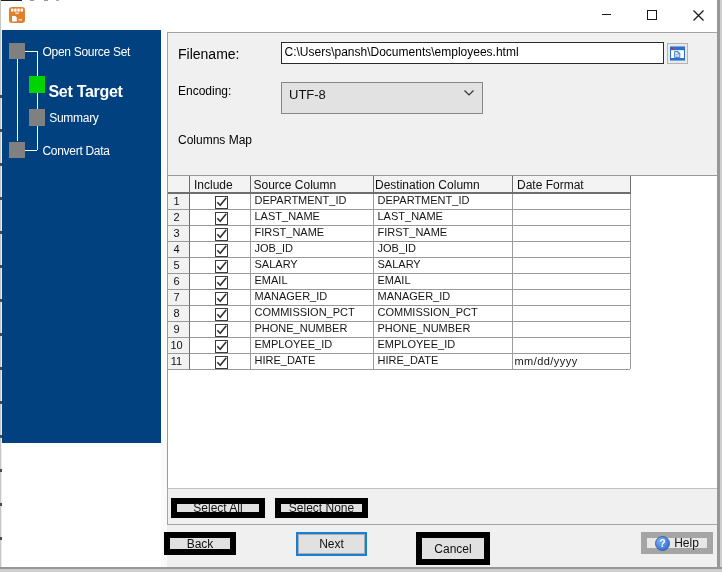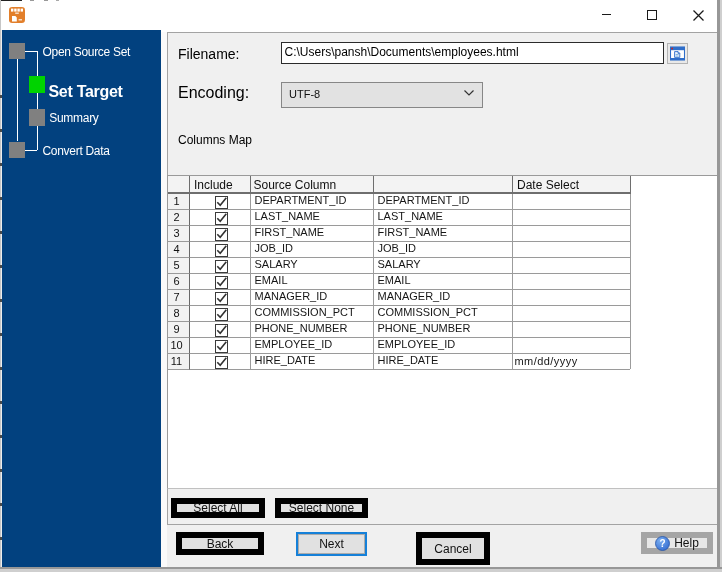--- a/index.html
+++ b/index.html
@@ -55,21 +55,21 @@
 <div class="a" style="left:0;top:435px;width:1.5px;height:3px;background:#4a4a4a"></div>
 <div class="a" style="left:0;top:469px;width:1.5px;height:3px;background:#4a4a4a"></div>
 <div class="a" style="left:0;top:503px;width:1.5px;height:3px;background:#4a4a4a"></div>
 <div class="a" style="left:0;top:537px;width:1.5px;height:3px;background:#4a4a4a"></div>
 
 <div class="a" style="left:161px;top:30px;width:556px;height:537px;background:#fafafa"></div>
 <div class="a" style="left:161px;top:30px;width:556px;height:2px;background:#fff"></div>
 <div class="a" style="left:167px;top:32px;width:550px;height:493px;background:#f0f0f0;border-left:1px solid #a3a3a3;border-top:1px solid #a3a3a3;border-bottom:1px solid #a3a3a3"></div>
 <div class="a" style="left:167px;top:525px;width:550px;height:42px;background:#f0f0f0"></div>
 
-<div class="a" style="left:2px;top:30px;width:159px;height:537px;background:#02417f">
+<div class="a" style="left:2px;top:30px;width:159px;height:413px;background:#02417f">
 
   <div class="a" style="left:14.5px;top:29px;width:1px;height:82px;background:#fff"></div>
   <div class="a" style="left:34.5px;top:20.5px;width:1px;height:99px;background:#fff"></div>
   <div class="a" style="left:23px;top:20.5px;width:12px;height:1px;background:#fff"></div>
   <div class="a" style="left:23px;top:119.5px;width:12px;height:1px;background:#fff"></div>
   <div class="a" style="left:7px;top:13px;width:16px;height:16px;background:#808080"></div>
   <div class="a" style="left:26.5px;top:46px;width:16px;height:16.5px;background:#00d300"></div>
   <div class="a" style="left:27px;top:79px;width:16px;height:17px;background:#808080"></div>
   <div class="a" style="left:7px;top:111.5px;width:16px;height:16px;background:#808080"></div>
   <div class="a" style="left:40.5px;top:14.5px;font-size:12px;letter-spacing:-0.3px;color:#fff;white-space:nowrap">Open Source Set</div>
@@ -87,40 +87,41 @@
 <rect x="0.5" y="1" width="14" height="3.2" fill="#2f6ec9"></rect>
 <rect x="0.5" y="12" width="14" height="2" fill="#2f6ec9"></rect>
 <rect x="1.3" y="1.7" width="1.7" height="1.7" fill="#cc2222"></rect>
 <path d="M4.6 5.6 h3.4 l1.8 1.8 v4 h-5.2 z" fill="#eaf3fc" stroke="#2f6ec9" stroke-width="0.9"></path>
 <path d="M8 5.6 v1.8 h1.8" fill="none" stroke="#2f6ec9" stroke-width="0.8"></path>
 <rect x="5.6" y="8" width="3" height="0.9" fill="#7fb2dd"></rect>
       <rect x="5.6" y="9.6" width="3" height="0.9" fill="#7fb2dd"></rect>
 </svg>
 </div>
 
-<div class="a" style="left:178px;top:83.5px;font-size:16px;color:#000">Encoding:</div>
-<div class="a" style="left:281px;top:82px;width:202px;height:26px;background:#e2e2e2;border:1px solid #878787;font-size:11px;color:#101010;line-height:19px;padding-left:7px;padding-top:2px">UTF-8
+<div class="a" style="left:178px;top:83.5px;font-size:12px;color:#000">Encoding:</div>
+<div class="a" style="left:281px;top:82px;width:202px;height:32px;background:#e2e2e2;border:1px solid #878787;font-size:13px;color:#101010;line-height:19px;padding-left:7px;padding-top:2px">UTF-8
 <svg class="a" style="right:8px;top:7px" width="10" height="6" viewBox="0 0 10 6">
       <path d="M0.5 0.5 L5 5 L9.5 0.5" stroke="#333" stroke-width="1.2" fill="none"></path>
     </svg>
 </div>
 
 <div class="a" style="left:178px;top:132.5px;font-size:12px;color:#000">Columns Map</div>
 
 <div class="a" style="left:167px;top:175px;width:550px;height:314px;background:#fff;border-left:1px solid #9a9a9a;border-top:1px solid #9a9a9a;border-bottom:1px solid #c0c0c0">
 
   <div class="a" style="left:0;top:0;width:462px;height:18px;background:#f3f3f3;border-bottom:2px solid #6e6e6e"></div>
   <div class="a" style="left:0;top:0;width:22px;height:18px;border-right:1px solid #6e6e6e"></div>
   <div class="a" style="left:82px;top:0;width:1px;height:17px;background:#6e6e6e"></div>
   <div class="a" style="left:205px;top:0;width:1px;height:17px;background:#6e6e6e"></div>
   <div class="a" style="left:343.5px;top:0;width:1px;height:17px;background:#6e6e6e"></div>
   <div class="a" style="left:462px;top:0;width:1px;height:18px;background:#6e6e6e"></div>
   <div class="hcell" style="left:26px">Include</div>
   <div class="hcell" style="left:85.5px">Source Column</div>
-  <div class="hcell" style="left:349px">Date Select</div>
+  <div class="hcell" style="left:207px">Destination Column</div>
+  <div class="hcell" style="left:349px">Date Format</div>
 
   <div id="rows">
       <div class="rn" style="top:18px">1</div>
       <div class="a" style="left:22px;top:33px;width:440px;height:1px;background:#9a9a9a"></div>
       <div class="cb" style="top:19.5px">
         <svg width="11" height="11" viewBox="0 0 11 11" style="display:block;overflow:visible">
           <path d="M1.3 5.3 L4.2 8.3 L10.3 0.8" stroke="#323232" stroke-width="1.6" fill="none"></path>
         </svg>
       </div>
       <div class="cellt" style="left:86.5px;top:18px">DEPARTMENT_ID</div>
@@ -219,21 +220,21 @@
       <div class="a" style="left:82px;top:18px;width:1px;height:175px;background:#9c9c9c"></div>
       <div class="a" style="left:205px;top:18px;width:1px;height:175px;background:#9c9c9c"></div>
       <div class="a" style="left:343.5px;top:18px;width:1px;height:175px;background:#9c9c9c"></div>
       <div class="a" style="left:462px;top:18px;width:1px;height:175px;background:#9c9c9c"></div>
     </div>
 </div>
 
 <div class="btn" style="left:171px;top:498px;width:94px;height:20px">Select All</div>
 <div class="btn" style="left:275px;top:498px;width:93px;height:20px">Select None</div>
 
-<div class="btn" style="left:176px;top:532px;width:88px;height:23px">Back</div>
+<div class="btn" style="left:164px;top:532px;width:72px;height:23px">Back</div>
 <div class="btn" style="left:296px;top:532px;width:71px;height:24px;border:2px solid #1580d8;box-shadow:inset 0 0 0 1px #ababab">Next</div>
 <div class="btn" style="left:416px;top:532px;width:74px;height:33px">Cancel</div>
 <div class="btn" style="left:641px;top:532px;width:72px;height:22px;background:#e7e7e7;border-color:#a5a5a5">
 <svg width="15" height="15" viewBox="0 0 15 15" style="margin-right:4px">
       <defs>
         <radialGradient id="g1" cx="0.35" cy="0.3" r="0.9">
           <stop offset="0" stop-color="#7aaef0"></stop>
           <stop offset="1" stop-color="#2a63cc"></stop>
         </radialGradient>
       </defs>

